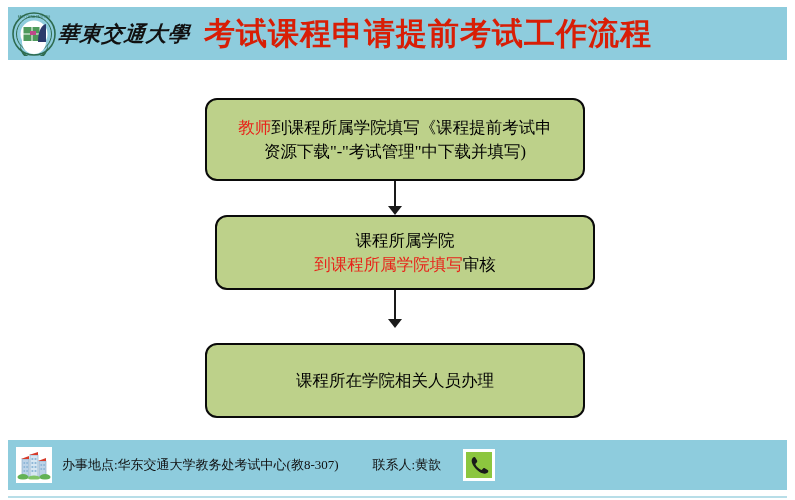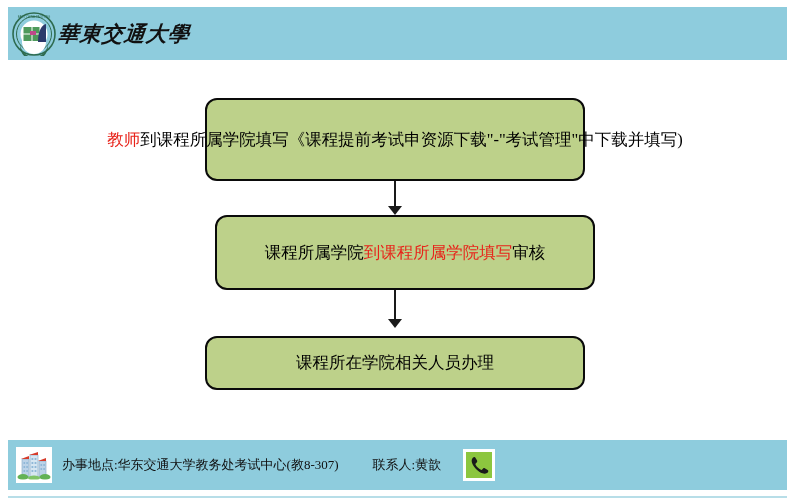--- a/index.html
+++ b/index.html
@@ -76,32 +76,33 @@
 
   .node {
     position: absolute;
     left: 205px;
     width: 380px;
     background: #BDD18A;
     border: 2px solid #0a0a0a;
     border-radius: 12px;
     box-sizing: border-box;
     display: flex;
+    flex-direction: column;
     align-items: center;
     justify-content: center;
     text-align: center;
     color: #000000;
     font-family: "Liberation Serif", "DejaVu Serif", serif;
     font-size: 16.5px;
     line-height: 1.42;
     padding: 4px 8px;
   }
   .node.n1 { top: 38px;  height: 83px; }
   .node.n2 { top: 155px; height: 75px; margin-left: 10px; }
-  .node.n3 { top: 276px; height: 54px; }
+  .node.n3 { top: 283px; height: 75px; }
 
   .node .ln { display: block; white-space: nowrap; }
   .red { color: #E8231A; }
 
   
   .connector {
     position: absolute;
     left: 394px;
     width: 2px;
     background: #1a1a1a;
@@ -199,20 +200,21 @@
           <rect x="18" y="19" width="6" height="4" fill="#C0488A"></rect>
         </g>
         <path d="M8 31 A14 14 0 0 0 36 31 L36 34 A14 14 0 0 1 8 34 Z" fill="#2E6B4F"></path>
         <text x="22" y="34.2" font-size="3.1" fill="#ffffff" text-anchor="middle" font-family="'Liberation Sans',sans-serif">1971</text>
         <text x="22" y="6.3" font-size="2.9" fill="#2E6B4F" text-anchor="middle" font-family="'Liberation Sans',sans-serif">EAST CHINA JIAOTONG</text>
       </svg>
     </div>
 
     <div class="univ-name">華東交通大學</div>
 
+    <div class="header-title">考试课程申请提前考试工作流程</div>
   </div>
 
   <div class="flow">
 
     <div class="node n1">
       <span class="ln">
         <span class="red">教师</span><span>到课程所属学院填写《课程提前考试申</span>
       </span>
       <span class="ln">资源下载"-"考试管理"中下载并填写)</span>
     </div>

